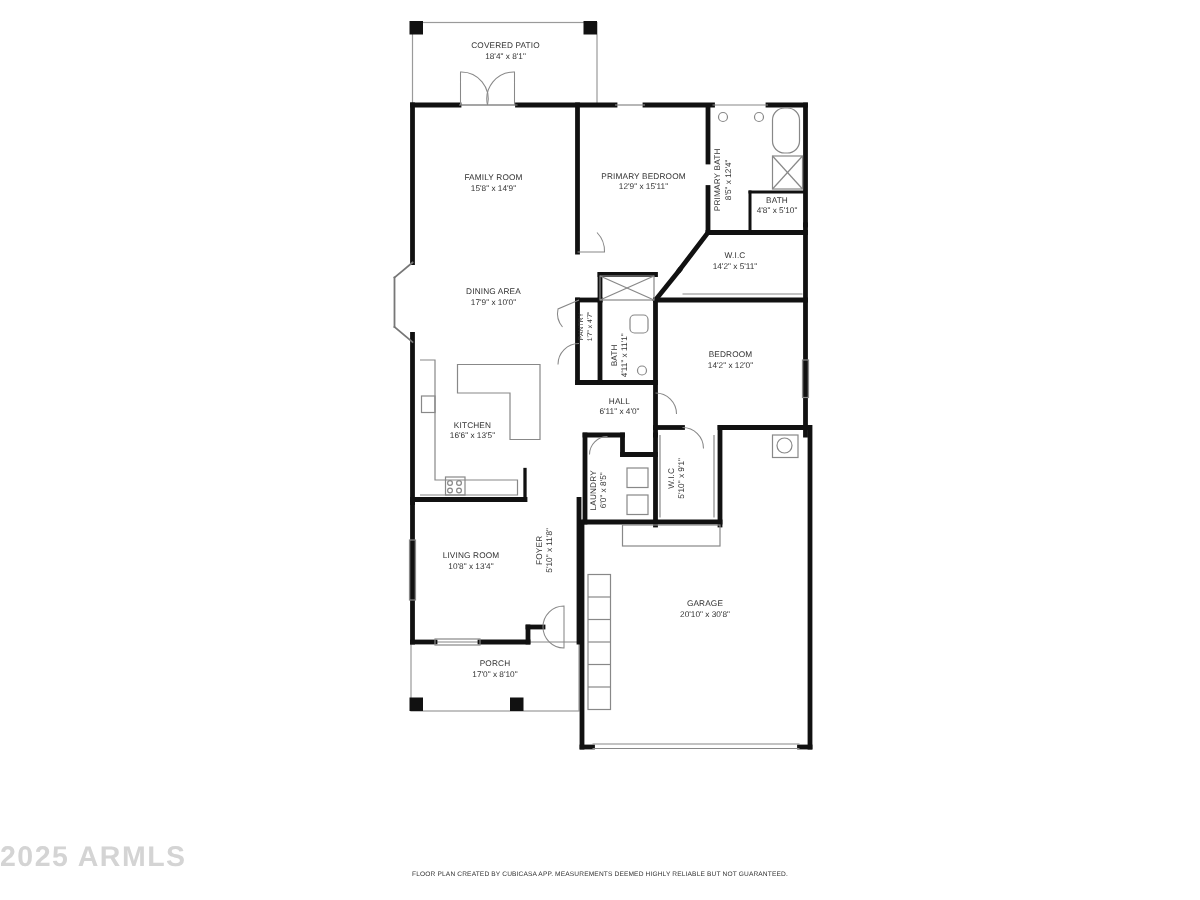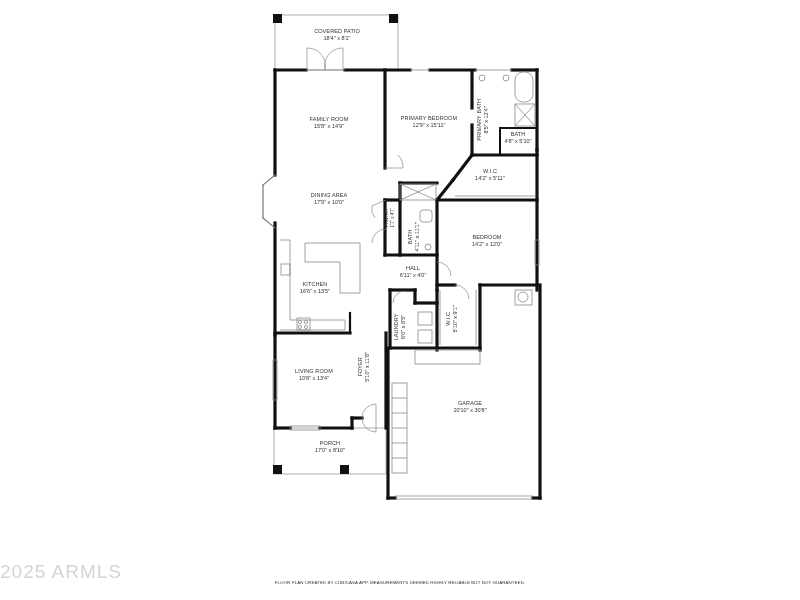--- a/index.html
+++ b/index.html
@@ -5,21 +5,21 @@
   html, body { margin: 0; padding: 0; background: #ffffff; }
   body { width: 800px; height: 600px; position: relative; overflow: hidden;
          font-family: "Liberation Sans", sans-serif; }
   #plan { position: absolute; left: 0; top: 0; width: 800px; height: 600px; }
   .lbl { position: absolute; text-align: center; color: #333; line-height: 1.25;
          font-family: "Liberation Sans", sans-serif; white-space: nowrap; }
   .lbl .n { font-size: 5.5px; letter-spacing: 0.1px; display: block; }
   .lbl .d { font-size: 5.5px; display: block; }
   .vert { transform-origin: center center; }
   #watermark { position: absolute; left: 0; top: 561px; font-size: 19px; color: #d4d4d4;
-               letter-spacing: 1px; font-family: "Liberation Sans", sans-serif; font-weight: 400; }
+               letter-spacing: 1px; font-family: "Liberation Sans", sans-serif; font-weight: 700; }
   #footer { position: absolute; left: 0; width: 800px; top: 580px; text-align: center;
             font-size: 4.4px; color: #333; letter-spacing: 0.1px; }
 </style>
 </head>
 <body>
 
 <svg id="plan" viewBox="0 0 800 600" xmlns="http://www.w3.org/2000/svg">
   <g fill="none" stroke="#9a9a9a" stroke-width="0.8">
 
     <rect x="275" y="15" width="123" height="55"></rect>

